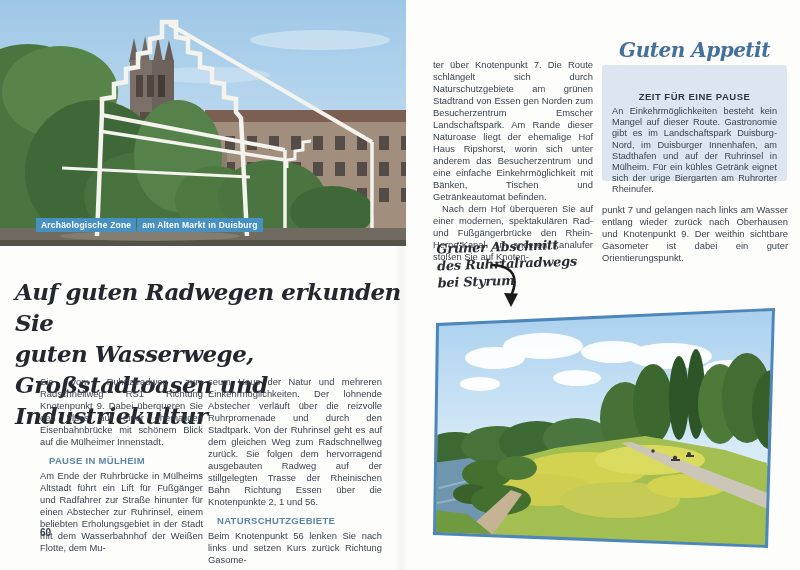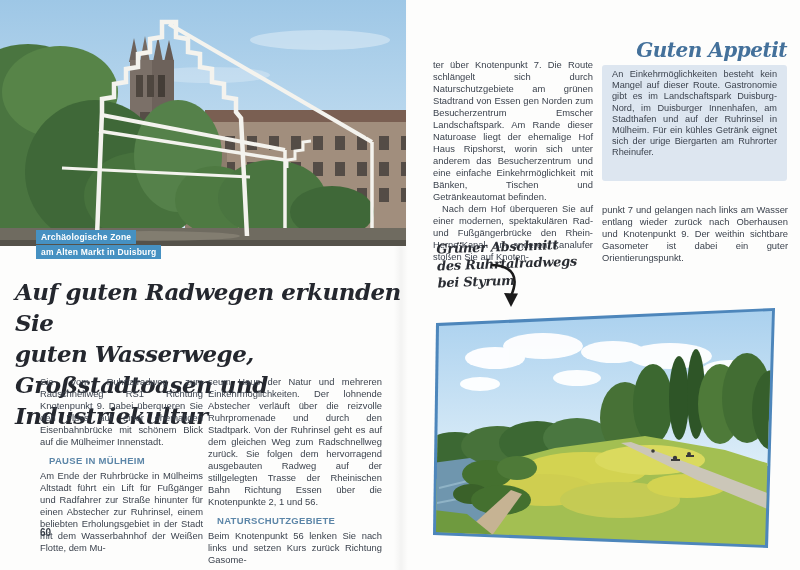--- a/index.html
+++ b/index.html
@@ -3,21 +3,21 @@
 <meta charset="utf-8">
 <style>
   html,body{margin:0;padding:0;background:#e8e8e8;}
   #page{position:relative;width:800px;height:570px;background:#fdfdfc;overflow:hidden;
         font-family:"Liberation Sans",sans-serif;color:#3c434e;}
   
   #gutter{position:absolute;left:394px;top:0;width:14px;height:570px;
           background:linear-gradient(90deg,rgba(0,0,0,0) 0%,rgba(0,0,0,0.04) 50%,rgba(0,0,0,0) 100%);}
   
   .photo-left{position:absolute;left:0;top:0;width:406px;height:246px;}
-  .caption{position:absolute;left:36px;top:230px;display:flex;flex-direction:column;
+  .caption{position:absolute;left:36px;top:218px;display:flex;flex-direction:row;
            align-items:flex-start;gap:1px;z-index:5;}
   .caption span{background:#4691c2;color:#ffffff;font-size:8.5px;font-weight:bold;
                 padding:2px 5px;line-height:10px;letter-spacing:0.2px;}
   
   .heading{position:absolute;left:15px;top:276px;width:400px;text-align:left;
            font-family:"DejaVu Serif",serif;font-style:italic;font-weight:600;
            font-size:23px;line-height:31px;color:#24272e;letter-spacing:-0.5px;}
   
   .bodycol{position:absolute;font-size:9.4px;line-height:12px;text-align:justify;color:#3c434e;}
   .bodycol p{margin:0;}
@@ -25,21 +25,21 @@
            margin:7px 0 3px 9px;text-align:left;}
   #col1{left:40px;top:376px;width:163px;}
   #col2{left:208px;top:376px;width:174px;}
   #rcol{left:433px;top:59px;width:160px;}
   #rcol .p2{text-indent:9px;}
   #below-box{left:602px;top:204px;width:186px;}
   .pagenum{position:absolute;left:40px;top:527px;font-size:10px;font-weight:bold;color:#363d47;}
   
   .infobox{position:absolute;left:602px;top:65px;width:185px;height:116px;
            background:#dde6f0;border-radius:3px;}
-  .script-title{position:absolute;left:602px;top:38px;width:185px;text-align:right;
+  .script-title{position:absolute;left:602px;top:38px;width:185px;text-align:center;
                 font-family:"DejaVu Serif",serif;font-style:italic;font-weight:600;
                 font-size:20px;color:#44719b;z-index:2;letter-spacing:-0.5px;}
   .box-subtitle{margin-top:26px;text-align:center;font-size:9.5px;font-weight:bold;
                 color:#2e3642;letter-spacing:0.5px;}
   .box-body{margin:4px 10px 0 10px;font-size:9.2px;line-height:11.2px;text-align:justify;color:#3c434e;}
   
   .note{position:absolute;left:437px;top:238px;font-family:"DejaVu Serif",serif;
         font-style:italic;font-weight:600;font-size:13px;line-height:17px;
         color:#2a2d33;transform:rotate(-2deg);letter-spacing:-0.3px;}
   .note-arrow{position:absolute;left:488px;top:262px;}
@@ -140,20 +140,21 @@
 
   <div class="pagenum">60</div>
 
   <div id="rcol" class="bodycol">
     <p>ter über Knotenpunkt 7. Die Route schlängelt sich durch Naturschutzgebiete am grünen Stadtrand von Essen gen Norden zum Besucherzentrum Emscher Landschaftspark. Am Rande dieser Naturoase liegt der ehemalige Hof Haus Ripshorst, worin sich unter anderem das Besucherzentrum und eine einfache Einkehrmöglichkeit mit Bänken, Tischen und Getränkeautomat befinden.</p>
     <p class="p2">Nach dem Hof überqueren Sie auf einer modernen, spektakulären Rad- und Fußgängerbrücke den Rhein-Herne-Kanal. Am anderen Kanalufer stoßen Sie auf Knoten-</p>
   </div>
 
   <div class="script-title">Guten Appetit</div>
   <div class="infobox">
+    <div class="box-subtitle">ZEIT FÜR EINE PAUSE</div>
     <div class="box-body">An Einkehrmöglichkeiten besteht kein Mangel auf dieser Route. Gastronomie gibt es im Landschaftspark Duisburg-Nord, im Duisburger Innenhafen, am Stadthafen und auf der Ruhrinsel in Mülheim. Für ein kühles Getränk eignet sich der urige Biergarten am Ruhrorter Rheinufer.</div>
   </div>
 
   <div id="below-box" class="bodycol">
     <p>punkt 7 und gelangen nach links am Wasser entlang wieder zurück nach Oberhausen und Knotenpunkt 9. Der weithin sichtbare Gasometer ist dabei ein guter Orientierungspunkt.</p>
   </div>
 
   <div class="note">
     <div>Grüner Abschnitt</div>
     <div>des Ruhrtalradwegs</div>

